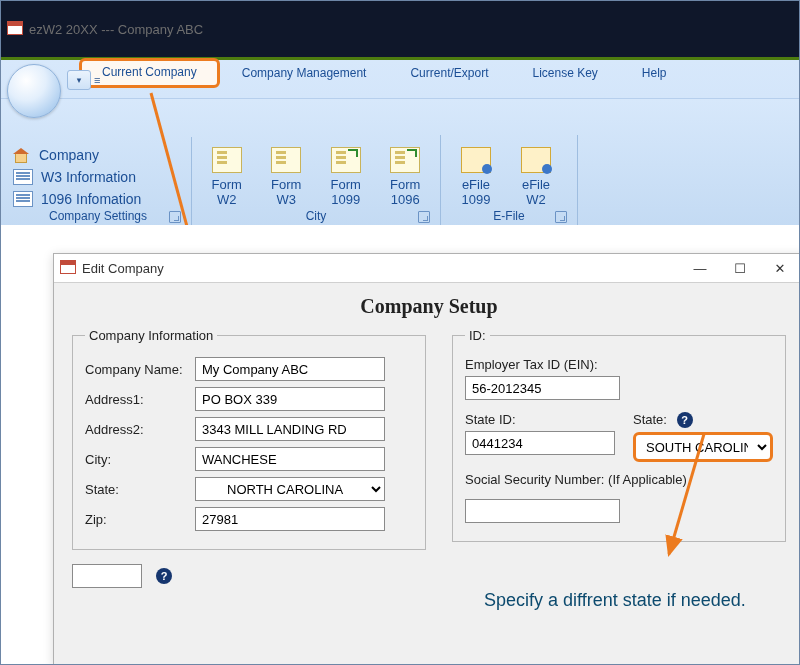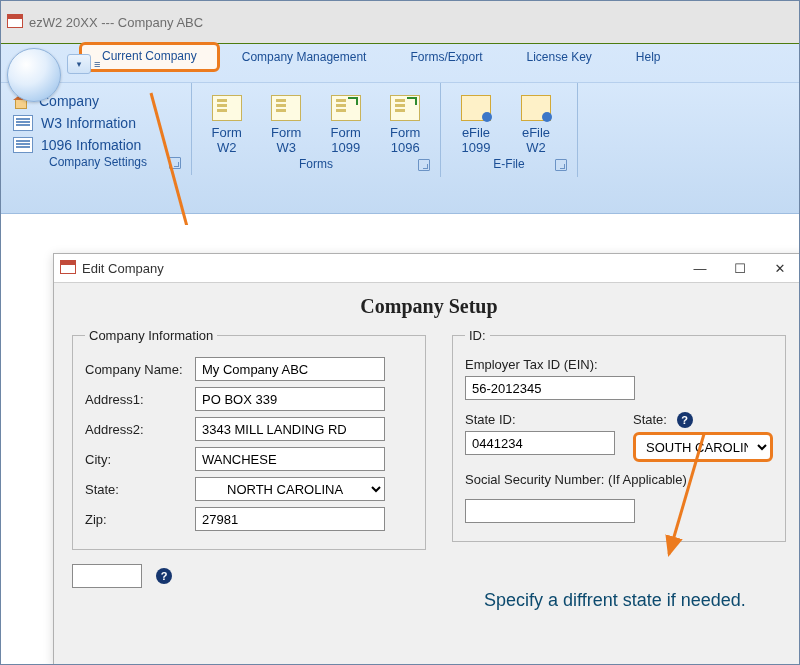--- a/index.html
+++ b/index.html
@@ -1,34 +1,34 @@
 <!DOCTYPE html>
 <html><head>
 <meta charset="utf-8">
 <style>
   html,body{margin:0;padding:0;font-family:"Segoe UI",Tahoma,Arial,sans-serif;font-size:13px;color:#222;background:#fff;}
   .appwin{width:800px;height:665px;box-sizing:border-box;border:1px solid #6d86a6;background:#fff;position:relative;overflow:hidden;}
   
-  .titlebar{height:26px;background:#e5e5e5;display:flex;align-items:center;padding:8px 6px;border-bottom:1px solid #4d7c0f;}
+  .titlebar{height:26px;background:#0f172a;display:flex;align-items:center;padding:15px 6px;border-bottom:3px solid #4d7c0f;}
   .titlebar .appicon{width:16px;height:16px;margin-right:6px;position:relative;}
   .titlebar .title{color:#6e6e6e;font-size:13px;}
   
   .ribbonhost{background:linear-gradient(#d7e8fb,#c9def7);border-bottom:1px solid #9ebde0;}
   .orbrow{height:38px;position:relative;}
   .orb{position:absolute;left:6px;top:4px;width:52px;height:52px;border-radius:50%;
        background:radial-gradient(circle at 35% 30%,#ffffff 0%,#e3effc 40%,#b9d5f2 70%,#8fb8e3 100%);
        border:1px solid #8fb2da;box-shadow:0 1px 3px rgba(0,0,0,.2);z-index:5;}
   .orb-caret{position:absolute;left:66px;top:10px;width:22px;height:18px;border:1px solid #9cbbe0;border-radius:3px;
              background:linear-gradient(#eaf3fd,#cfe2f7);display:flex;align-items:center;justify-content:center;}
   .qat-caret{position:absolute;left:93px;top:14px;color:#2c568f;font-size:11px;}
   .menurow{display:flex;align-items:flex-end;height:28px;padding-left:78px;gap:0;}
   .menuitem{padding:4px 20px 6px 20px;color:#1b4e95;font-size:12px;cursor:pointer;border:2px solid transparent;border-radius:4px;}
   .menuitem.hl{border:3px solid #ec7b1f;border-radius:6px;background:#fef8f1;}
   
-  .ribbongroups{display:flex;height:130px;align-items:flex-start;background:linear-gradient(#d7e8fb,#c3daf3);border-top:1px solid #b6cfed;}
+  .ribbongroups{display:flex;height:130px;align-items:flex-end;background:linear-gradient(#d7e8fb,#c3daf3);border-top:1px solid #b6cfed;}
   .group{border-right:1px solid #9ebde0;padding:6px 8px 2px 8px;display:flex;flex-direction:column;justify-content:space-between;min-width:0;}
   .group.first{padding-left:12px;}
   .group .body{display:flex;gap:6px;align-items:flex-start;}
   .group .caption{color:#1b4e95;font-size:12px;text-align:center;padding:2px 0 4px 0;position:relative;}
   .group .caption .dlg{position:absolute;right:2px;bottom:4px;width:10px;height:10px;border:1px solid #6b93c5;border-radius:1px;}
   .group .dlg::after{content:"";position:absolute;right:1px;bottom:1px;width:4px;height:4px;border-right:1px solid #6b93c5;border-bottom:1px solid #6b93c5;}
   .navlist{display:flex;flex-direction:column;gap:6px;padding-top:4px;}
   .navlist .row{display:flex;align-items:center;gap:8px;color:#1b4e95;font-size:14px;cursor:pointer;}
   .navlist .row .nicon{width:18px;height:14px;display:inline-block;}
   .bigbtn{display:flex;flex-direction:column;align-items:center;justify-content:flex-start;width:54px;padding-top:6px;color:#1b4e95;font-size:13px;text-align:center;cursor:pointer;gap:4px;}
@@ -43,21 +43,21 @@
   .winbtn{width:40px;height:24px;display:flex;align-items:center;justify-content:center;color:#333;font-size:13px;cursor:pointer;}
   .sub-body{padding:10px 18px 8px 18px;font-size:13px;color:#222;}
   .setup-title{font-family:"Times New Roman",serif;font-weight:bold;font-size:20px;text-align:center;margin:2px 0 10px 0;}
   .cols{display:flex;gap:26px;}
   fieldset{border:1px solid #b8b8b8;padding:8px 12px 12px 12px;margin:0;}
   fieldset legend{padding:0 4px;font-size:13px;color:#222;}
   .frow{display:flex;align-items:center;margin:6px 0;}
   .lab{width:110px;flex:none;}
   input[type=text],select{border:1px solid #8a8a8a;background:#fff;height:24px;padding:2px 6px;font-family:inherit;font-size:13px;box-sizing:border-box;}
   .w180{width:190px;padding-left:27px;}
-  .w150{width:170px;}
+  .w150{width:155px;}
   select.w180{width:190px;}
   .id-col fieldset{min-width:300px;}
   .hl-state select{border:3px solid #ec7b1f;border-radius:6px;height:30px;}
   .helpdot{display:inline-flex;width:16px;height:16px;border-radius:50%;background:#16366f;color:#fff;align-items:center;justify-content:center;font-size:11px;font-weight:bold;margin-left:6px;}
   .efile-row{display:flex;align-items:center;margin-top:14px;gap:8px;}
   .annotation{position:absolute;color:#0c4a6e;font-size:18px;line-height:1.25;left:430px;top:335px;width:300px;}
   
   .arrow-svg{position:absolute;pointer-events:none;}
   
   .ico-home{display:inline-block;width:16px;height:14px;position:relative;}
@@ -86,21 +86,21 @@
   <div class="ribbonhost">
     <div class="orbrow">
       <div class="orb"></div>
       <div class="orb-caret">
         <span style="font-size:9px;color:#2c568f;">▾</span>
       </div>
       <span class="qat-caret">≡</span>
       <div class="menurow">
         <div class="menuitem hl">Current Company</div>
         <div class="menuitem">Company Management</div>
-        <div class="menuitem">Forms/Export</div>
+        <div class="menuitem">Current/Export</div>
         <div class="menuitem">License Key</div>
         <div class="menuitem">Help</div>
       </div>
     </div>
 
     <div class="ribbongroups">
 
       <div class="group first" style="width:170px;">
         <div class="body">
           <div class="navlist">
@@ -141,21 +141,21 @@
             <span style="white-space:pre-line;">Form
 1099</span>
           </div>
           <div class="bigbtn">
             <span class="bicon formicon green"></span>
             <span style="white-space:pre-line;">Form
 1096</span>
           </div>
         </div>
         <div class="caption">
-          <span>Forms</span>
+          <span>City</span>
           <span class="dlg"></span>
         </div>
       </div>
 
       <div class="group" style="width:120px;">
         <div class="body">
           <div class="bigbtn">
             <span class="bicon eicon"></span>
             <span style="white-space:pre-line;">eFile
 1099</span>

